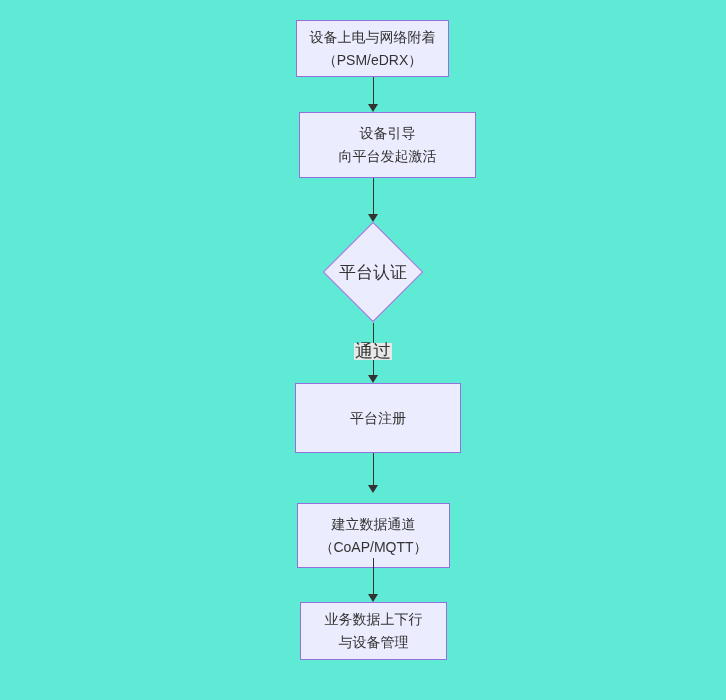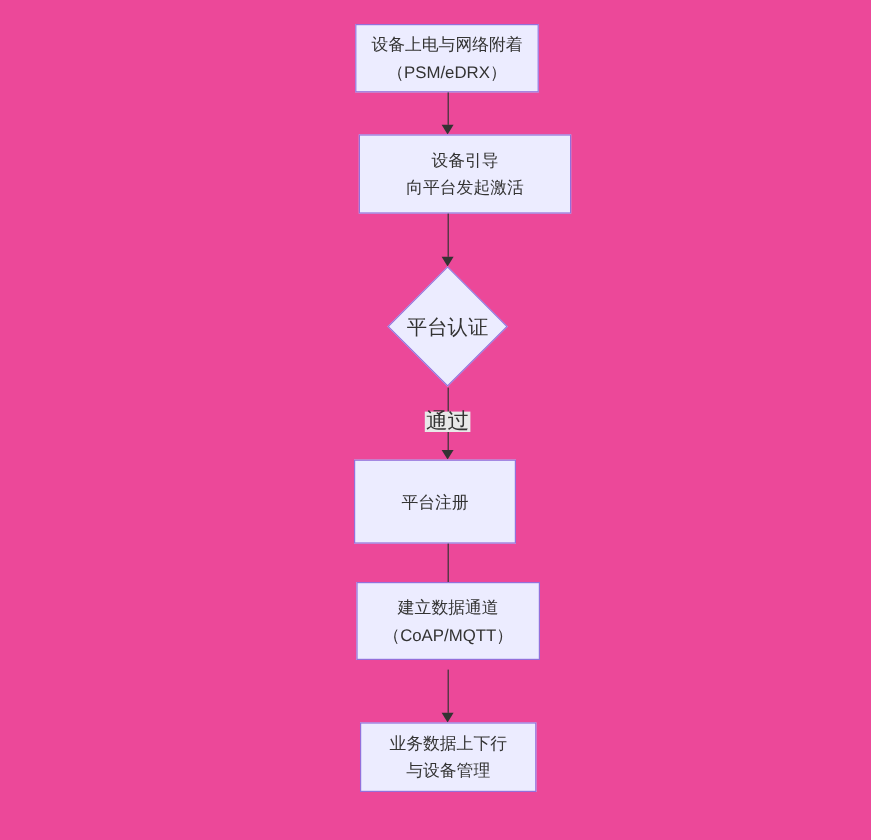--- a/index.html
+++ b/index.html
@@ -1,20 +1,20 @@
 <!DOCTYPE html>
 <html><head>
 <meta charset="utf-8">
 <style>
   html, body { margin: 0; padding: 0; background: #ffffff; }
   .canvas {
     position: relative;
     width: 726px;
     height: 700px;
-    background: #ec4899;
+    background: #5eead4;
     font-family: "Liberation Sans", "DejaVu Sans", sans-serif;
     color: #333333;
     overflow: hidden;
   }
   .node {
     position: absolute;
     box-sizing: border-box;
     background: #ECECFF;
     border: 1px solid #9370DB;
     display: flex;
@@ -102,30 +102,30 @@
     <div class="diamond-bg"></div>
     <div class="diamond-text">平台认证</div>
   </div>
 
   <div class="arrow" style="left:373px; top:323px; height:60px;">
     <div class="arrow-line"></div>
     <div class="arrow-head"></div>
   </div>
   <div class="edge-label" style="left:373px; top:343px;">通过</div>
 
-  <div class="node" style="left:295px; top:383px; width:135px; height:70px;">
+  <div class="node" style="left:295px; top:383px; width:166px; height:70px;">
     <div class="node-line">平台注册</div>
   </div>
 
   <div class="arrow" style="left:373px; top:453px; height:40px;">
     <div class="arrow-line"></div>
     <div class="arrow-head"></div>
   </div>
 
-  <div class="node" style="left:297px; top:485px; width:153px; height:65px;">
+  <div class="node" style="left:297px; top:503px; width:153px; height:65px;">
     <div class="node-line">建立数据通道</div>
     <div class="node-line">（CoAP/MQTT）</div>
   </div>
 
   <div class="arrow" style="left:373px; top:558px; height:44px;">
     <div class="arrow-line"></div>
     <div class="arrow-head"></div>
   </div>
 
   <div class="node" style="left:300px; top:602px; width:147px; height:58px;">

